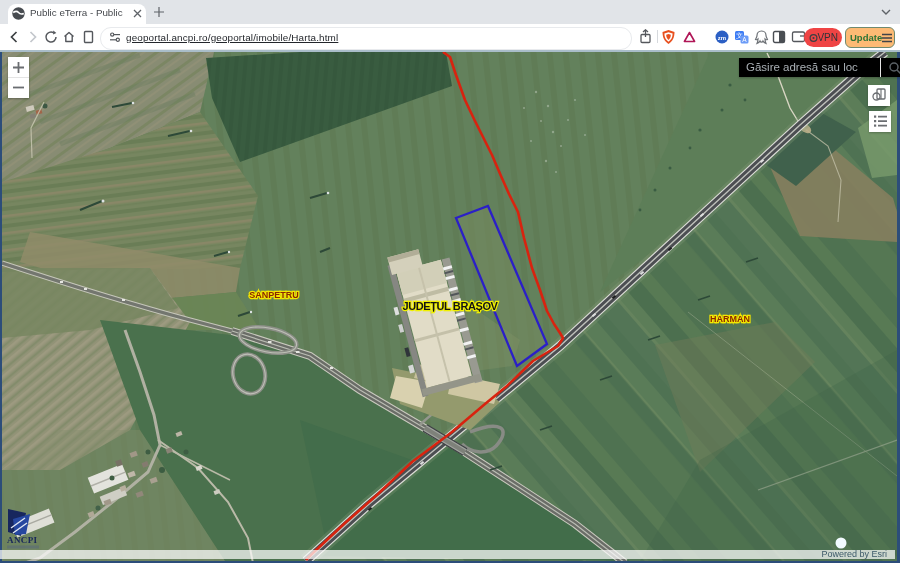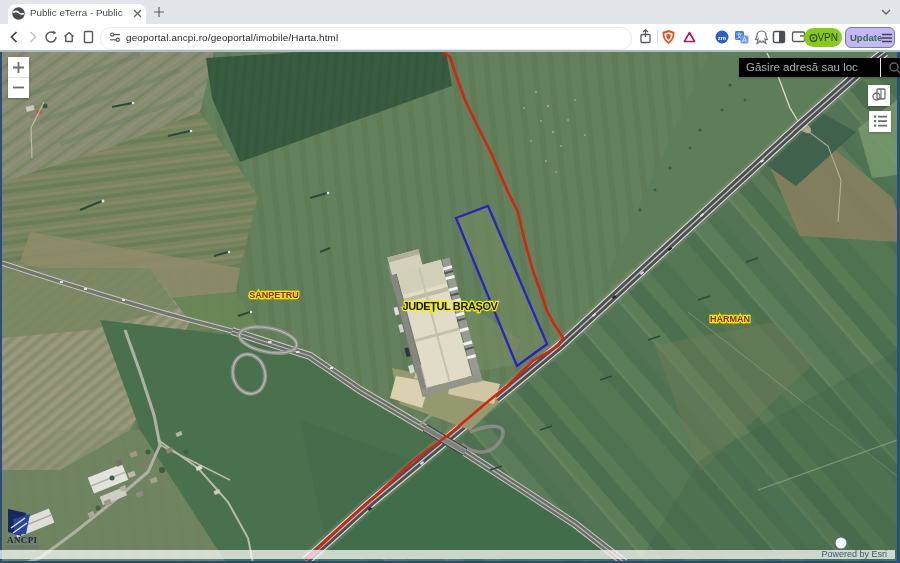--- a/index.html
+++ b/index.html
@@ -7,25 +7,25 @@
        font-family:"Liberation Sans",sans-serif;background:#fff;}
   
   #tabbar{position:absolute;left:0;top:0;width:900px;height:24px;background:#e1e4e8;}
   #tab{position:absolute;left:8px;top:4px;width:138px;height:20px;background:#fff;
        border-radius:8px 8px 0 0;}
   #tabtitle{position:absolute;left:30px;top:6.5px;font-size:9.8px;color:#45484d;white-space:nowrap;}
   #toolbar{position:absolute;left:0;top:24px;width:900px;height:26px;background:#fff;
            border-bottom:1px solid #d7dade;}
   #urlbox{position:absolute;left:100px;top:27px;width:530px;height:21px;border:1px solid #e8eaed;
           border-radius:11px;}
-  #urltext{position:absolute;left:126px;top:31.5px;font-size:9.9px;color:#23262b;letter-spacing:0.15px;}
-  .vpnpill{position:absolute;left:804px;top:28px;width:38px;height:19px;background:#84cc16;
+  #urltext{position:absolute;left:126px;top:31.5px;font-size:9.9px;color:#23262b;letter-spacing:0.15px;text-decoration:underline;}
+  .vpnpill{position:absolute;left:804px;top:28px;width:38px;height:19px;background:#ef4444;
            border-radius:10px;font-size:10px;color:#2f3338;text-align:right;line-height:19px;
            padding-right:4px;box-sizing:border-box;}
-  #updbtn{position:absolute;left:845px;top:27px;width:50px;height:21px;background:#c4b5fd;
+  #updbtn{position:absolute;left:845px;top:27px;width:50px;height:21px;background:#fdba74;
           border:1.5px solid #6e8a70;border-radius:6px;box-sizing:border-box;}
   #updbtn span{position:absolute;left:4px;top:4px;font-size:9.5px;color:#2c7436;font-weight:bold;}
   
   #frame{position:absolute;left:0;top:50px;width:900px;height:513px;
          background:#2c4d7a;}
   #map{position:absolute;left:2px;top:2px;width:895px;height:509px;overflow:hidden;background:#68865f;text-align:center;}
   
   #zoomctl{position:absolute;left:8px;top:7px;width:21px;height:41px;background:#fff;
            box-shadow:0 1px 2px rgba(0,0,0,.3);}
   #zoomctl .zline{position:absolute;left:0;top:20px;width:21px;height:1px;background:#e4e4e4;}

